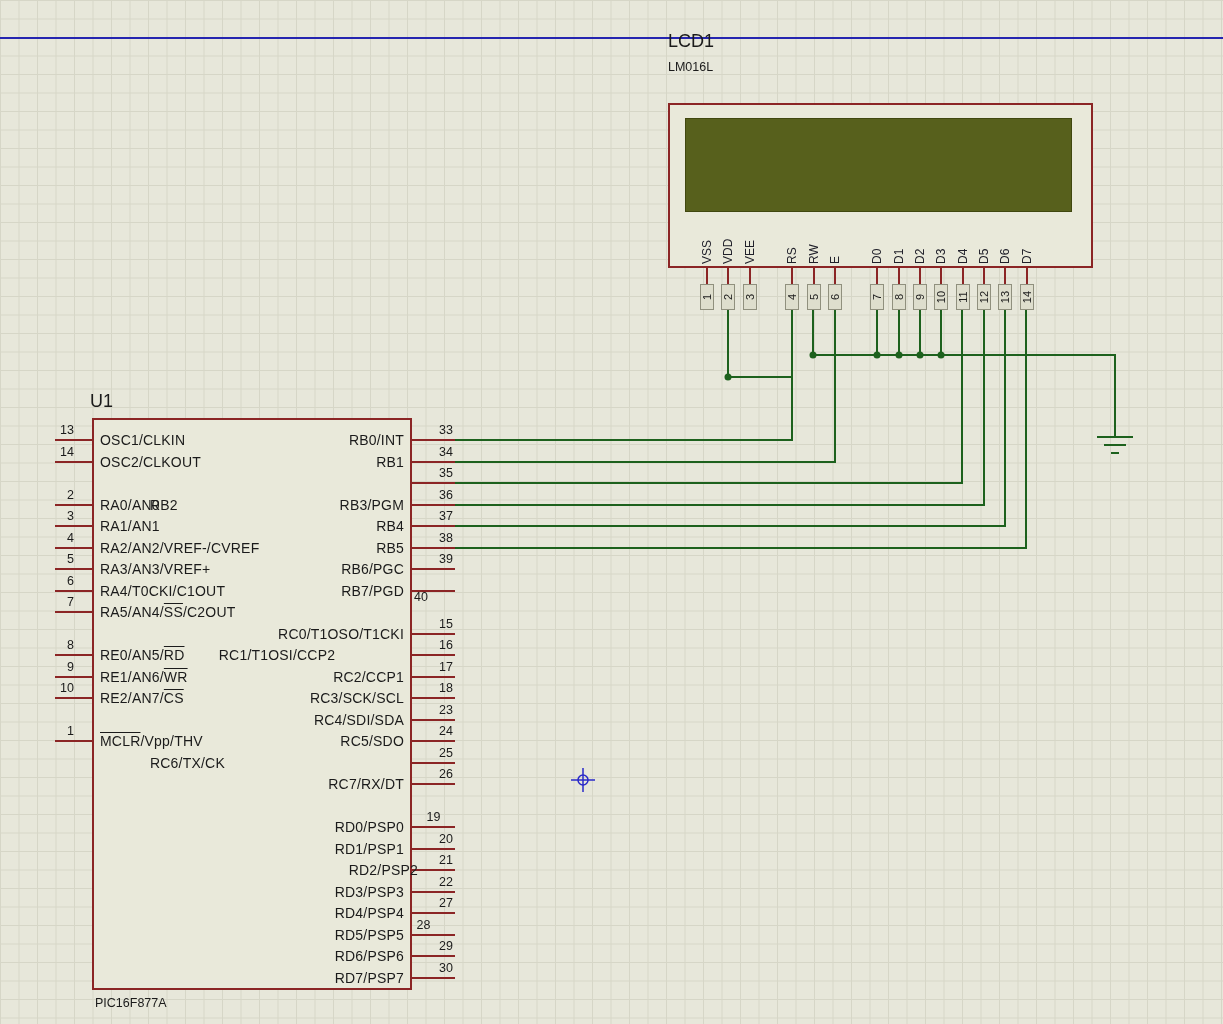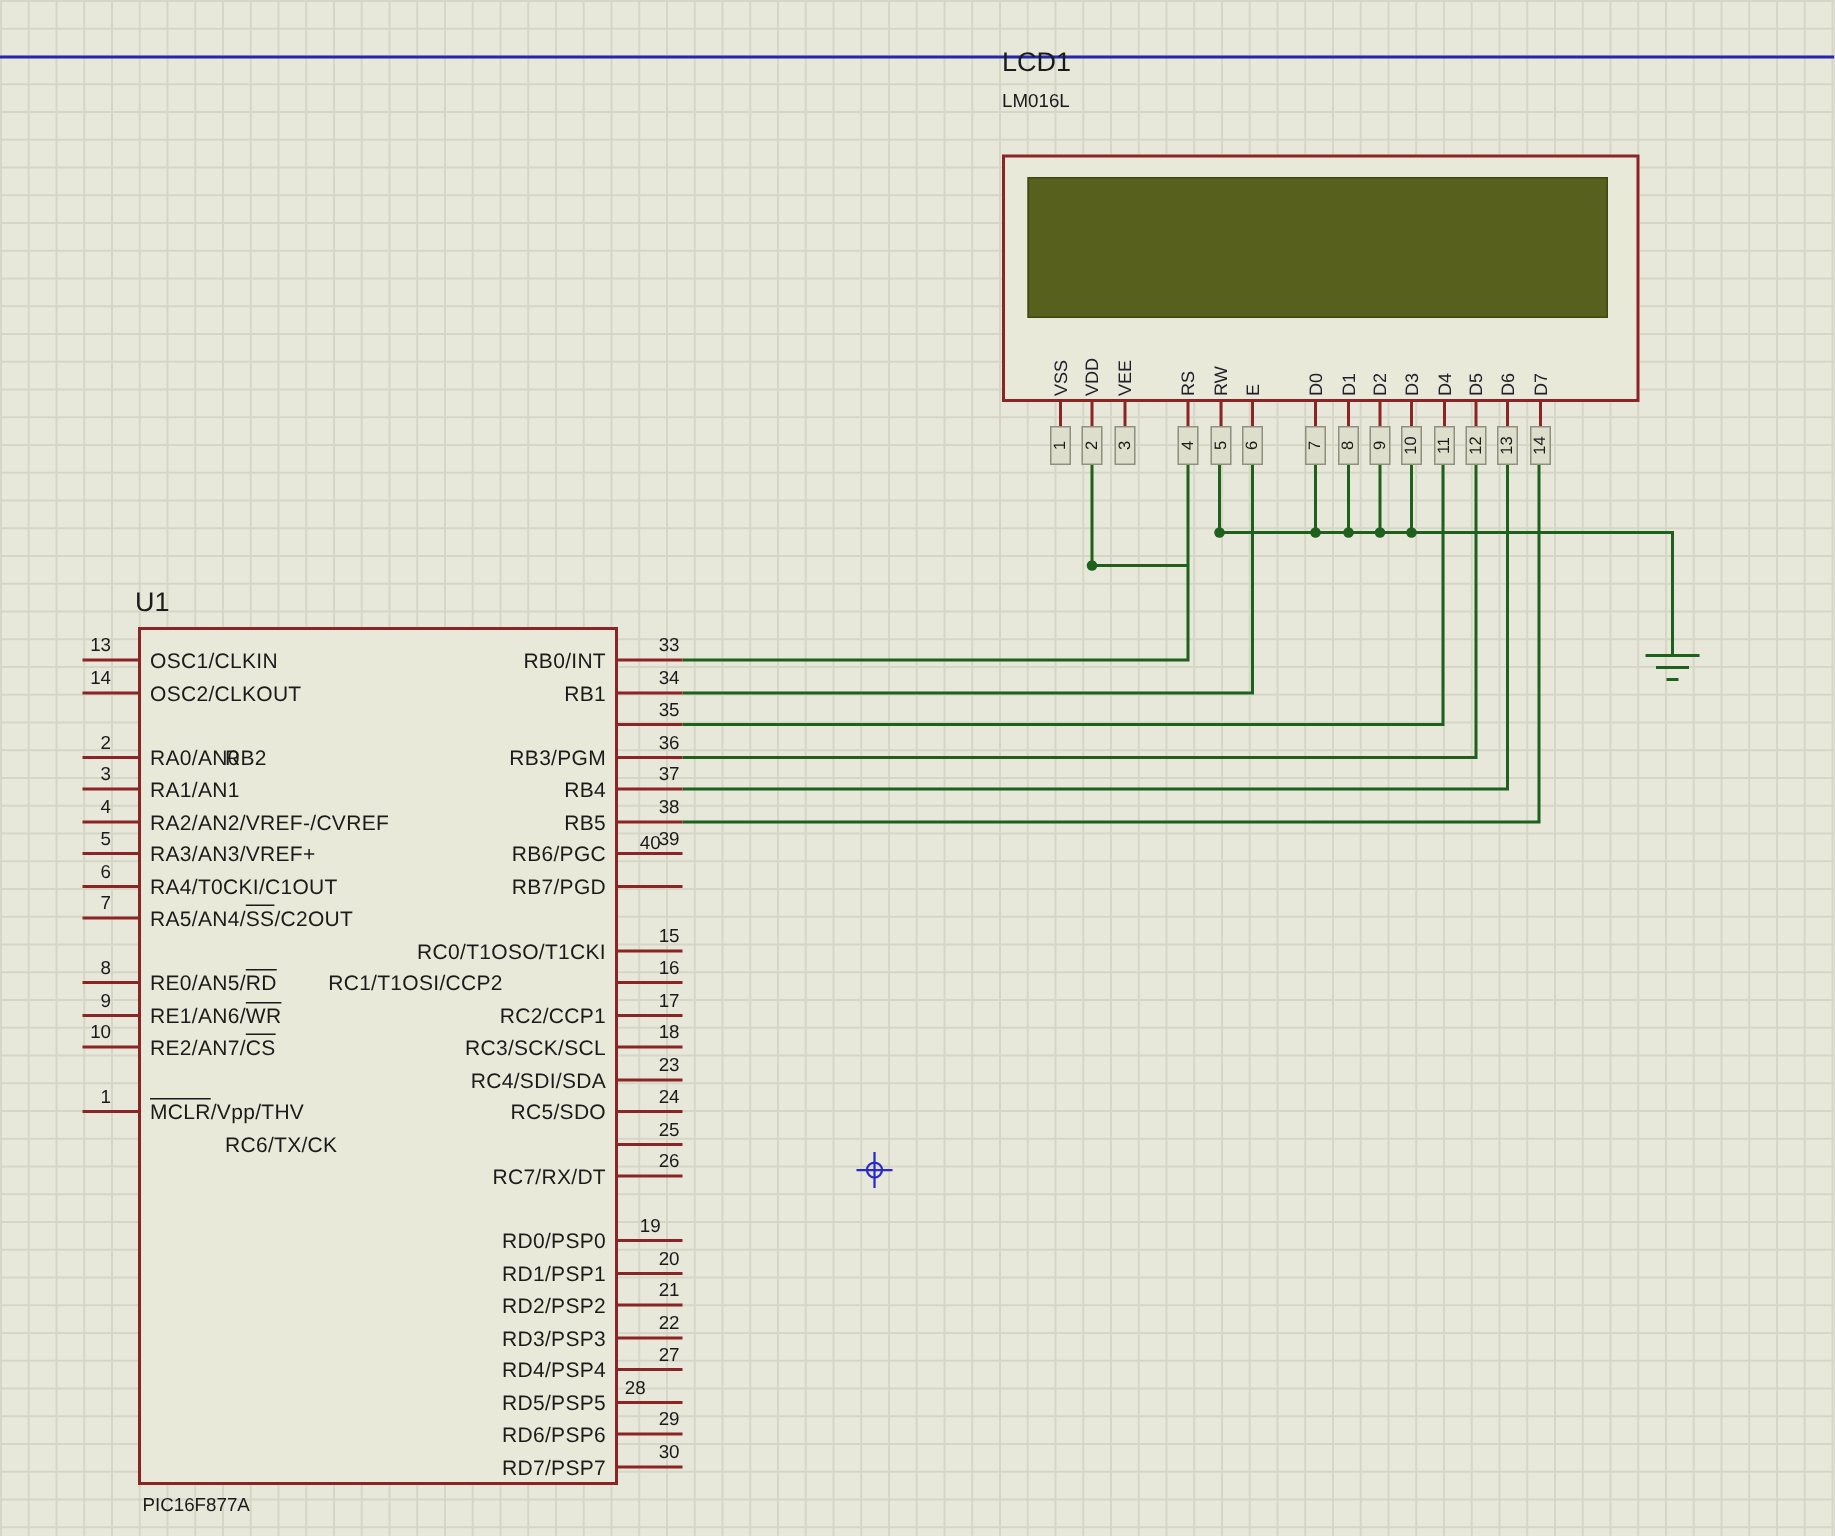--- a/index.html
+++ b/index.html
@@ -189,21 +189,21 @@
       <div class="stub-h" style="left: 412px; top: 525px; width: 43px;"></div>
       <div class="pin-num" style="left: 414px; top: 509px; width: 39px; text-align: right;">37</div>
       <div class="pin-label" style="left: 150px; top: 518px; width: 254px; text-align: right;"><span>RB4</span></div>
       <div class="stub-h" style="left: 412px; top: 546.5px; width: 43px;"></div>
       <div class="pin-num" style="left: 414px; top: 530.5px; width: 39px; text-align: right;">38</div>
       <div class="pin-label" style="left: 150px; top: 539.5px; width: 254px; text-align: right;"><span>RB5</span></div>
       <div class="stub-h" style="left: 412px; top: 568px; width: 43px;"></div>
       <div class="pin-num" style="left: 414px; top: 552px; width: 39px; text-align: right;">39</div>
       <div class="pin-label" style="left: 150px; top: 561px; width: 254px; text-align: right;"><span>RB6/PGC</span></div>
       <div class="stub-h" style="left: 412px; top: 589.5px; width: 43px;"></div>
-      <div class="pin-num" style="left: 414px; top: 555px; width: 39px; text-align: center;">40</div>
+      <div class="pin-num" style="left: 414px; top: 590px; width: 39px; text-align: left;">40</div>
       <div class="pin-label" style="left: 150px; top: 582.5px; width: 254px; text-align: right;"><span>RB7/PGD</span></div>
       <div class="stub-h" style="left: 412px; top: 632.5px; width: 43px;"></div>
       <div class="pin-num" style="left: 414px; top: 616.5px; width: 39px; text-align: right;">15</div>
       <div class="pin-label" style="left: 150px; top: 625.5px; width: 254px; text-align: right;"><span>RC0/T1OSO/T1CKI</span></div>
       <div class="stub-h" style="left: 412px; top: 654px; width: 43px;"></div>
       <div class="pin-num" style="left: 414px; top: 638px; width: 39px; text-align: right;">16</div>
       <div class="pin-label" style="left: 150px; top: 647px; width: 254px; text-align: center;"><span>RC1/T1OSI/CCP2</span></div>
       <div class="stub-h" style="left: 412px; top: 675.5px; width: 43px;"></div>
       <div class="pin-num" style="left: 414px; top: 659.5px; width: 39px; text-align: right;">17</div>
       <div class="pin-label" style="left: 150px; top: 668.5px; width: 254px; text-align: right;"><span>RC2/CCP1</span></div>
@@ -223,21 +223,21 @@
       <div class="pin-num" style="left: 414px; top: 767px; width: 39px; text-align: right;">26</div>
       <div class="pin-label" style="left: 150px; top: 776px; width: 254px; text-align: right;"><span>RC7/RX/DT</span></div>
       <div class="stub-h" style="left: 412px; top: 826px; width: 43px;"></div>
       <div class="pin-num" style="left: 414px; top: 810px; width: 39px; text-align: center;">19</div>
       <div class="pin-label" style="left: 150px; top: 819px; width: 254px; text-align: right;"><span>RD0/PSP0</span></div>
       <div class="stub-h" style="left: 412px; top: 847.5px; width: 43px;"></div>
       <div class="pin-num" style="left: 414px; top: 831.5px; width: 39px; text-align: right;">20</div>
       <div class="pin-label" style="left: 150px; top: 840.5px; width: 254px; text-align: right;"><span>RD1/PSP1</span></div>
       <div class="stub-h" style="left: 412px; top: 869px; width: 43px;"></div>
       <div class="pin-num" style="left: 414px; top: 853px; width: 39px; text-align: right;">21</div>
-      <div class="pin-label" style="left: 150px; top: 862px; width: 254px; text-align: right;"><span>RD2/PSP2</span></div>
+      <div class="pin-label" style="left: 164px; top: 862px; width: 254px; text-align: right;"><span>RD2/PSP2</span></div>
       <div class="stub-h" style="left: 412px; top: 890.5px; width: 43px;"></div>
       <div class="pin-num" style="left: 414px; top: 874.5px; width: 39px; text-align: right;">22</div>
       <div class="pin-label" style="left: 150px; top: 883.5px; width: 254px; text-align: right;"><span>RD3/PSP3</span></div>
       <div class="stub-h" style="left: 412px; top: 912px; width: 43px;"></div>
       <div class="pin-num" style="left: 414px; top: 896px; width: 39px; text-align: right;">27</div>
       <div class="pin-label" style="left: 150px; top: 905px; width: 254px; text-align: right;"><span>RD4/PSP4</span></div>
       <div class="stub-h" style="left: 412px; top: 933.5px; width: 43px;"></div>
       <div class="pin-num" style="left: 404px; top: 917.5px; width: 39px; text-align: center;">28</div>
       <div class="pin-label" style="left: 150px; top: 926.5px; width: 254px; text-align: right;"><span>RD5/PSP5</span></div>
       <div class="stub-h" style="left: 412px; top: 955px; width: 43px;"></div>

